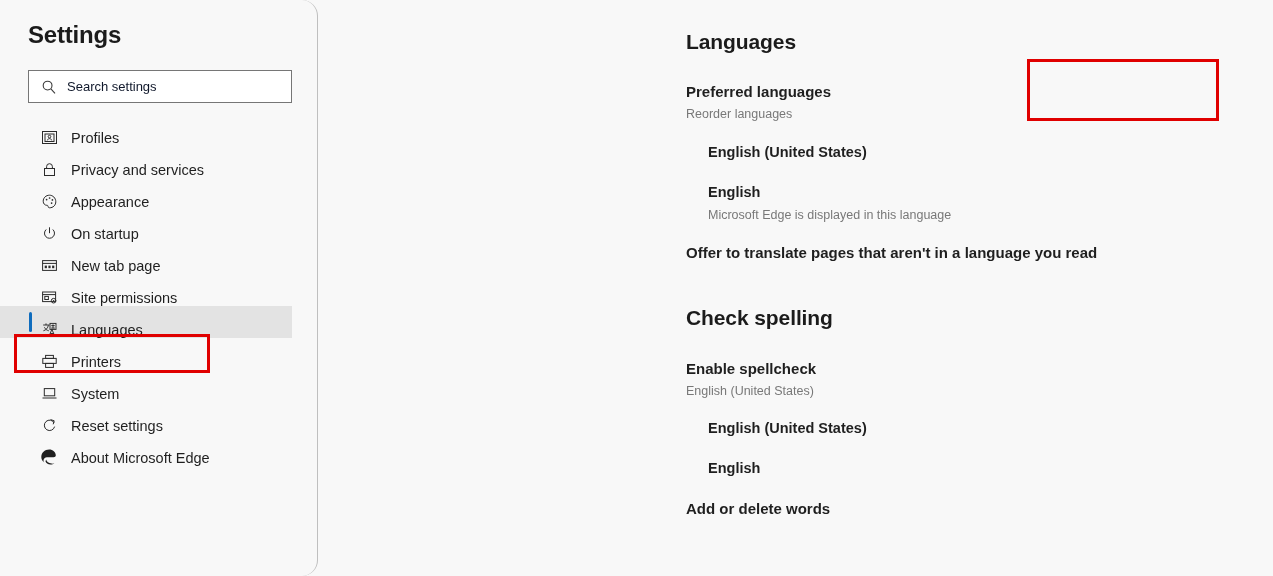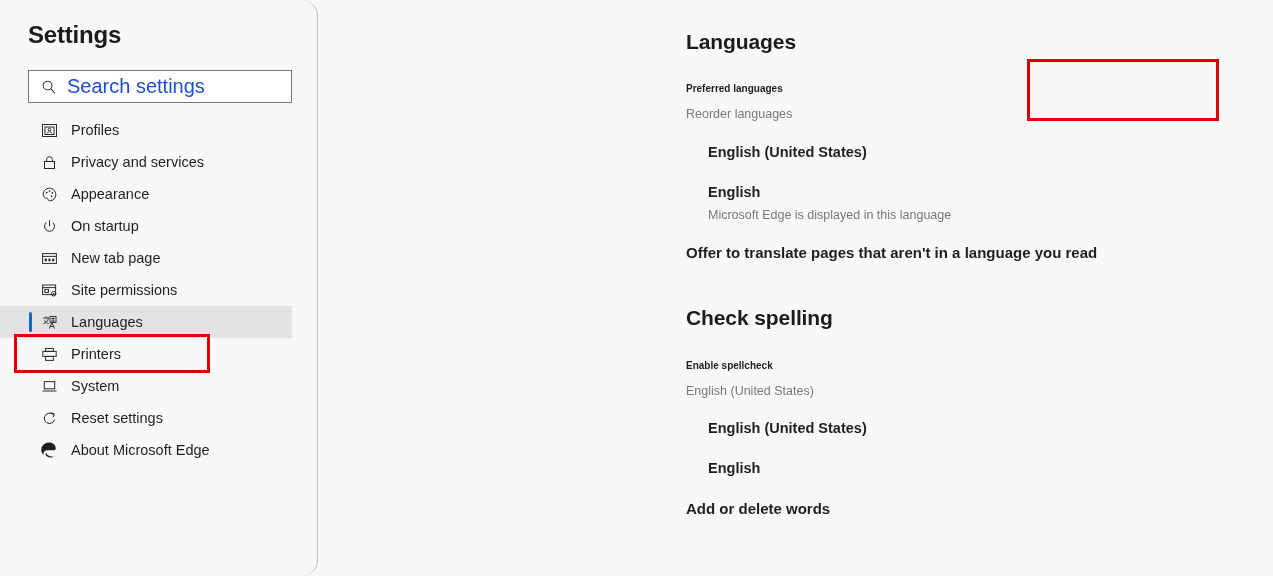--- a/index.html
+++ b/index.html
@@ -68,34 +68,34 @@
   }
   .search-icon {
     width: 16px;
     height: 16px;
     margin-left: 12px;
     margin-right: 10px;
     flex: 0 0 auto;
     color: #3b3b3b;
   }
   .search-placeholder {
-    font-size: 20px;
-    color: #1d4ed8;
+    font-size: 13px;
+    color: #0f172a;
   }
 
   .nav-list {
     position: absolute;
     top: 114px;
     left: 0;
     width: 318px;
   }
   .nav-item {
     height: 32px;
     display: flex;
-    align-items: center;
+    align-items: flex-end;
     position: relative;
     box-sizing: border-box;
     padding-left: 40px;
     width: 292px;
     margin-left: 0px;
   }
   .nav-item .nav-icon {
     width: 18px;
     height: 18px;
     margin-right: 13px;
@@ -134,21 +134,21 @@
     top: 30px;
     font-size: 21px;
     font-weight: bold;
     color: #1b1b1b;
     letter-spacing: -0.1px;
   }
 
   .section-head {
     position: absolute;
     left: 368px;
-    font-size: 10px;
+    font-size: 15px;
     font-weight: bold;
     color: #1f1f1f;
   }
   .section-sub {
     position: absolute;
     left: 368px;
     font-size: 12.5px;
     color: #787878;
   }
 

